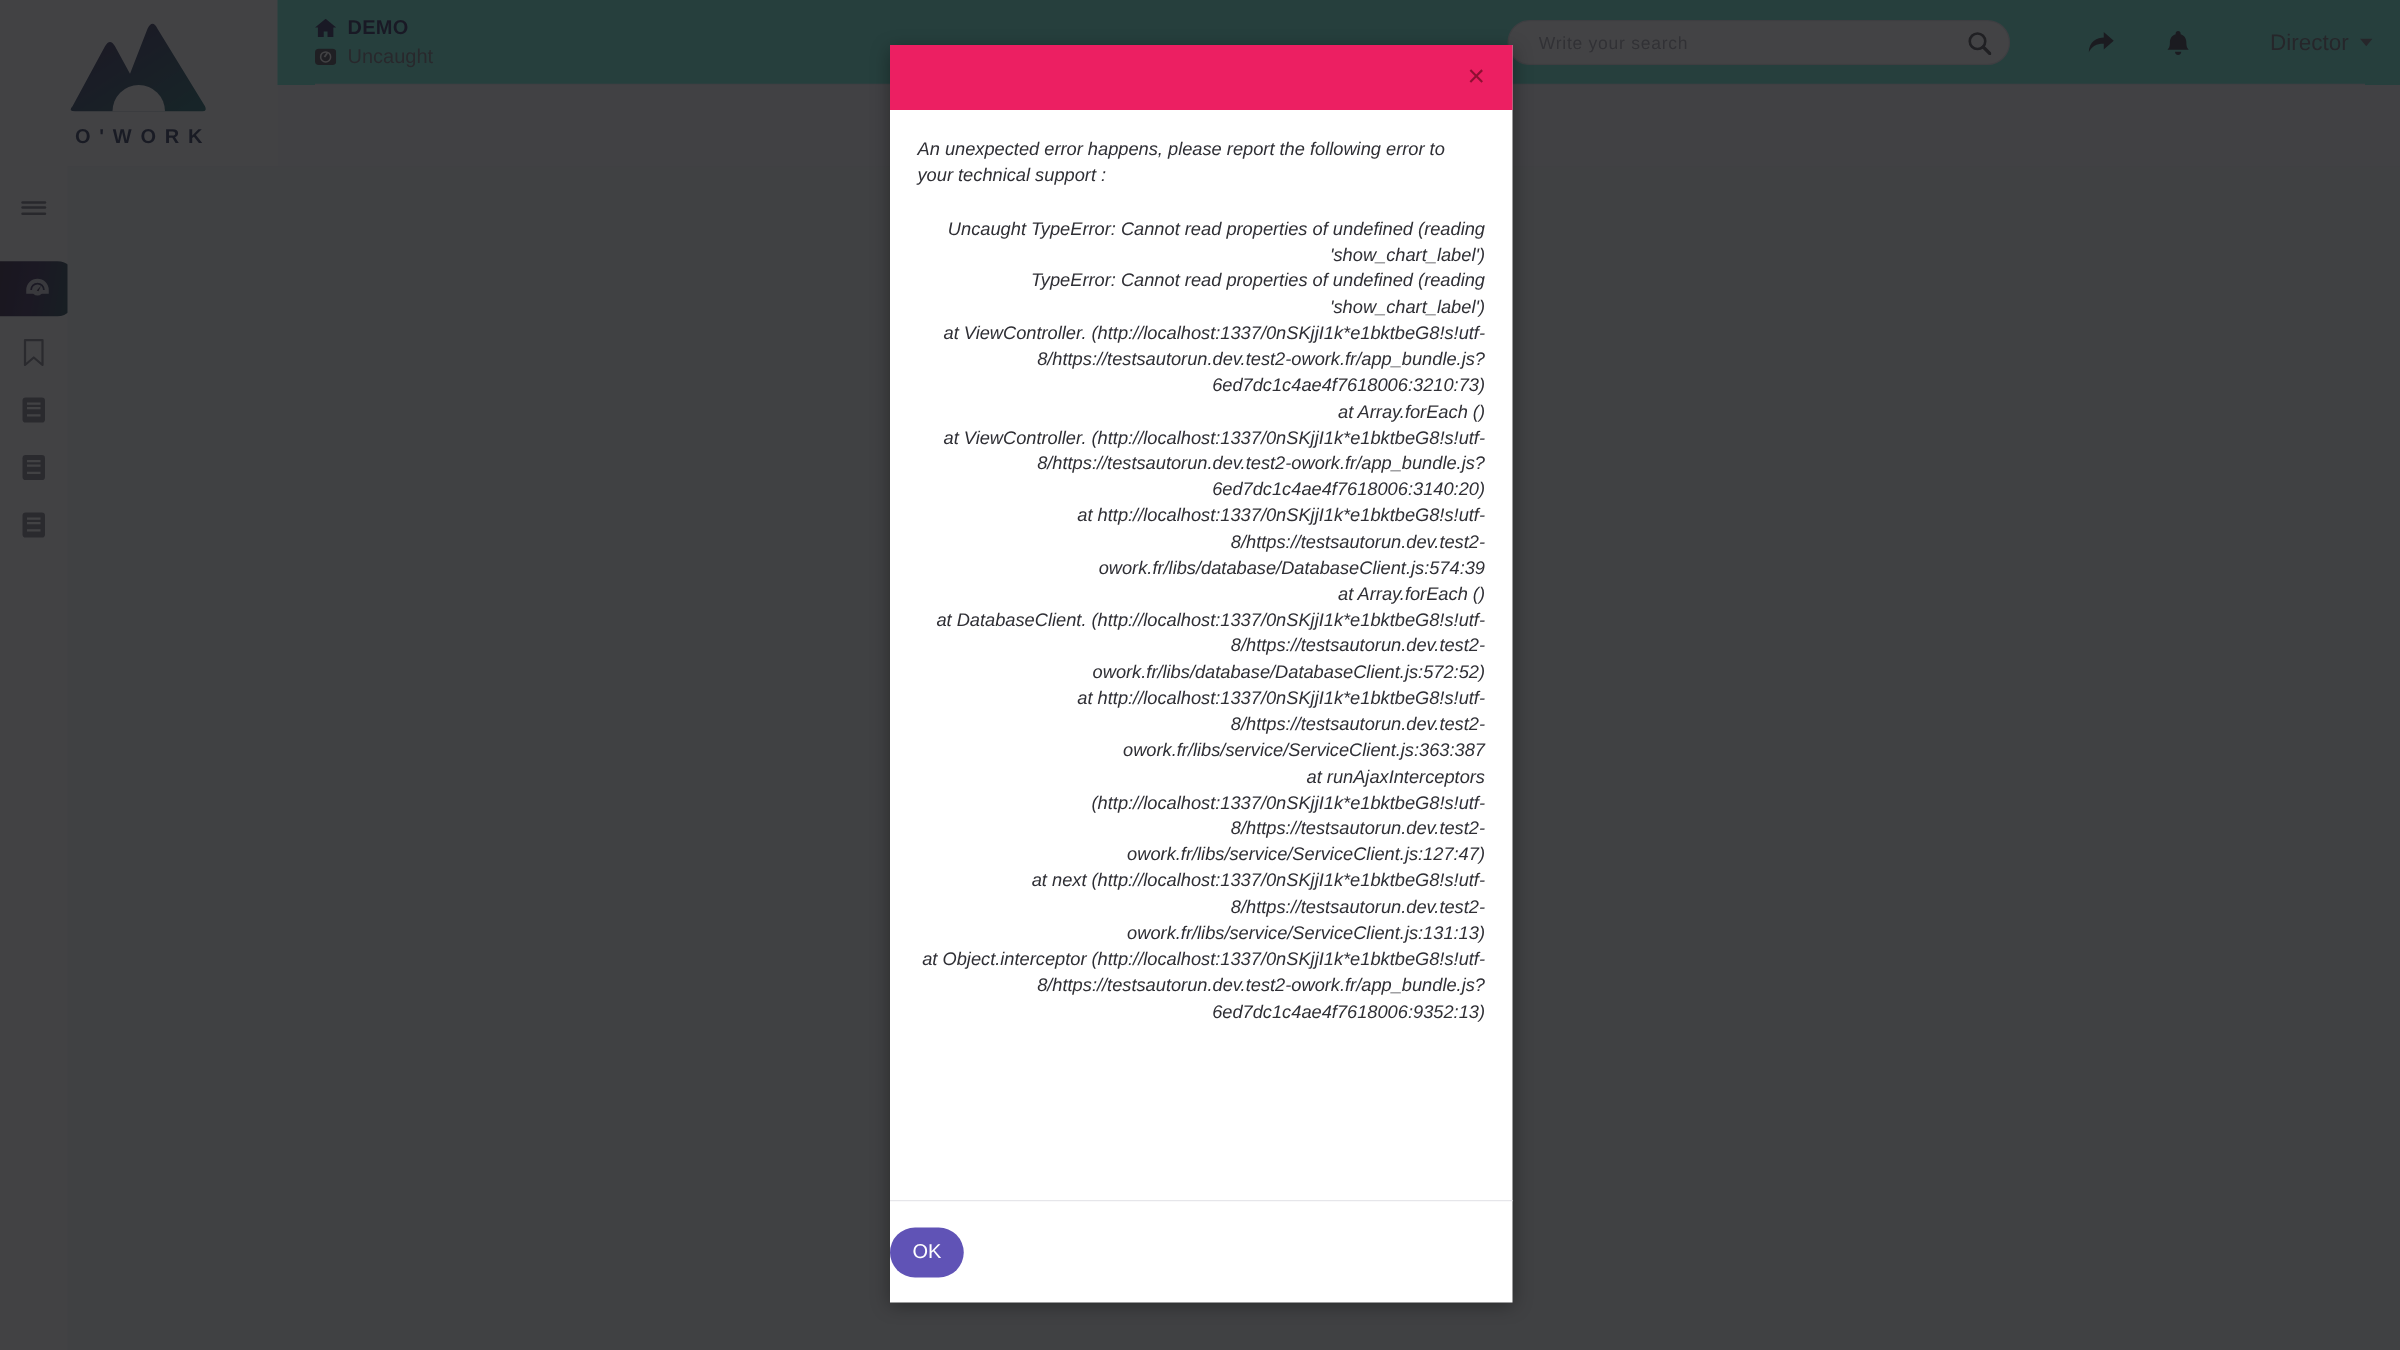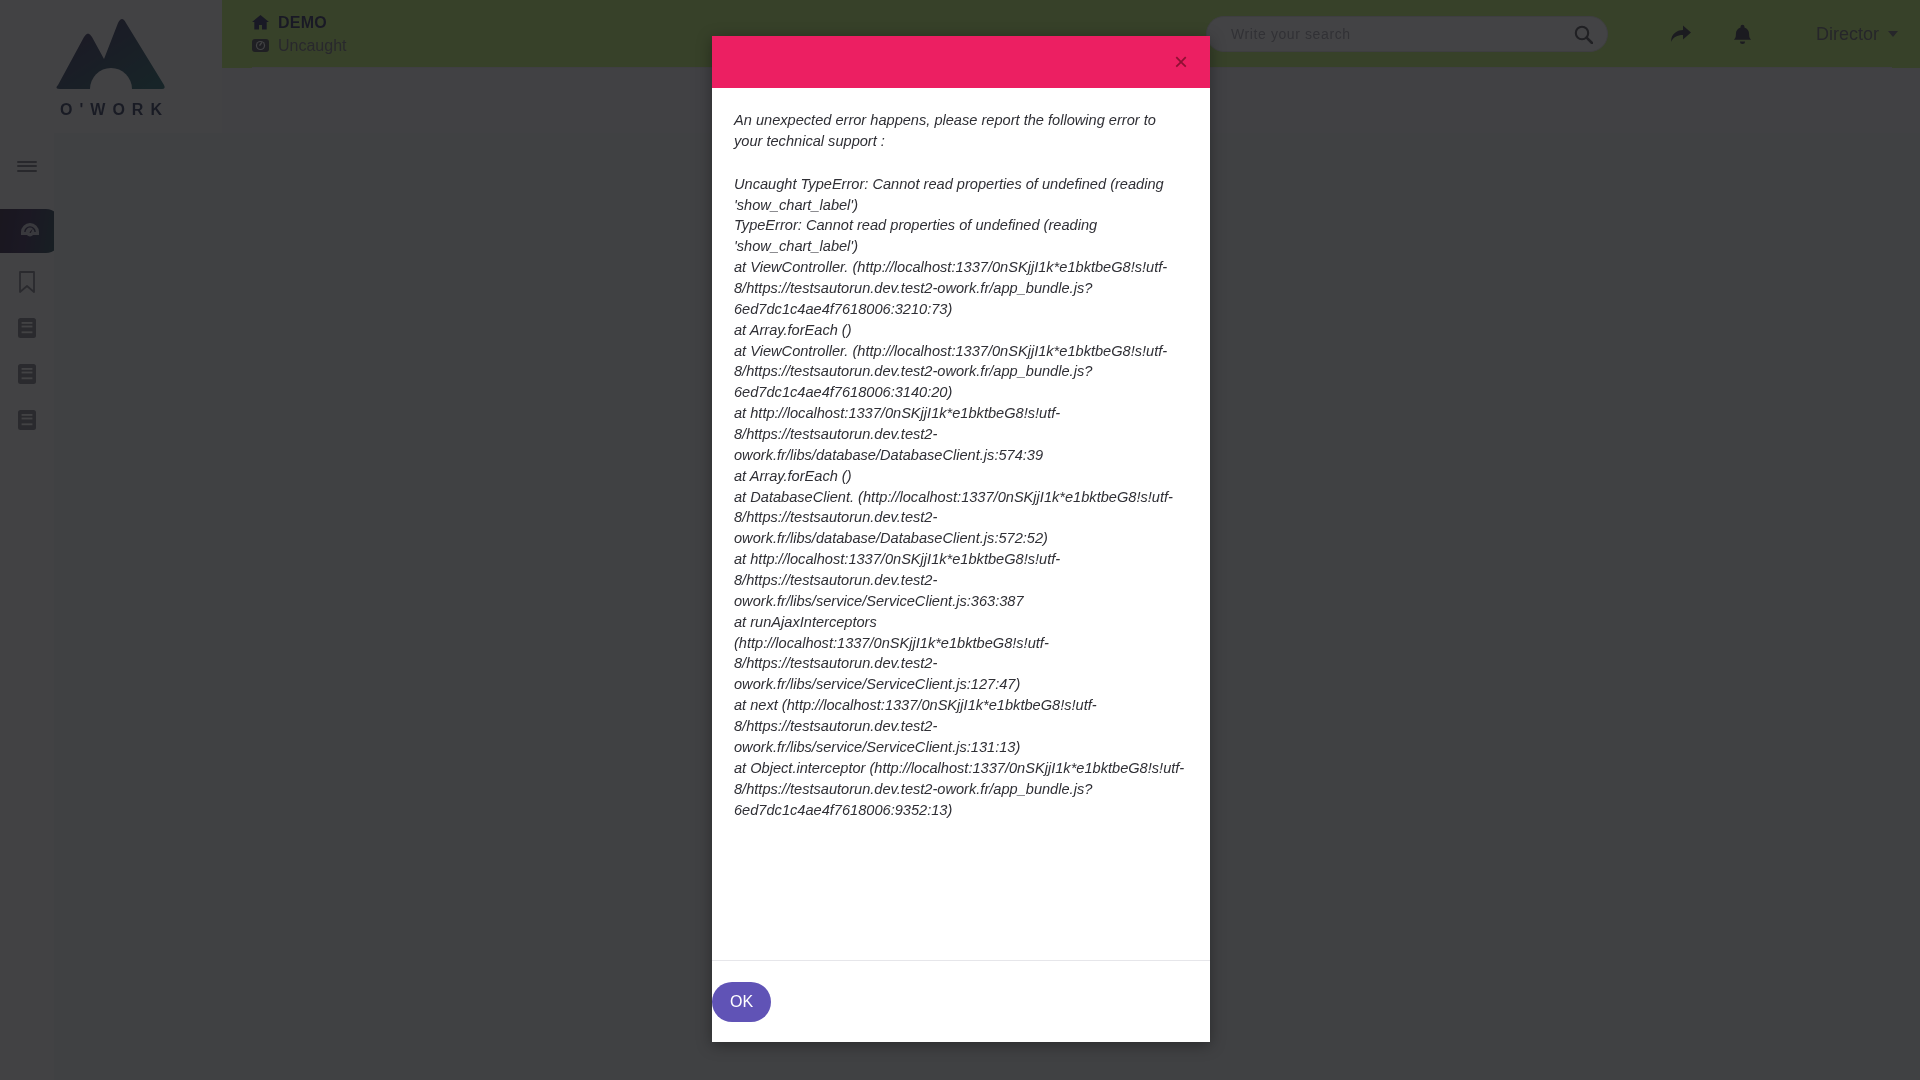--- a/index.html
+++ b/index.html
@@ -33,21 +33,21 @@
     font-size: 16px;
     letter-spacing: 7px;
     font-weight: 700;
     color: #16224a;
     padding-left: 7px;
   }
 
   
   .topbar {
     position: absolute; left: 222px; top: 0; right: 0; height: 68px;
-    background: #bef264;
+    background: #5eead4;
     display: flex; align-items: center;
   }
   .crumbs { margin-left: 30px; display: flex; flex-direction: column; gap: 5px; }
   .crumb-row { display: flex; align-items: center; gap: 9px; }
   .crumb-demo {
     font-size: 16px; font-weight: 700; color: #1b1b4d; letter-spacing: .2px;
   }
   .crumb-sub { font-size: 16px; color: #6a6a75; }
   .ic { display: inline-flex; align-items: center; justify-content: center; }
   .ic svg { display: block; }
@@ -154,20 +154,21 @@
     font-size: 14.6px;
     line-height: 1.43;
     font-style: italic;
   }
   .modal-body .intro { margin-bottom: 22px; }
   .modal-body .trace {
     white-space: pre-wrap;
     word-break: break-word;
     overflow-wrap: anywhere;
     font-family: "Liberation Sans", sans-serif;
+    text-align: right;
   }
   .modal-footer {
     flex: 0 0 82px;
     border-top: 1px solid #e6e6ea;
     display: flex; align-items: center; justify-content: flex-start;
   }
   .btn-ok {
     min-width: 54px; height: 40px;
     padding: 0 18px;
     border: 0; border-radius: 22px;

